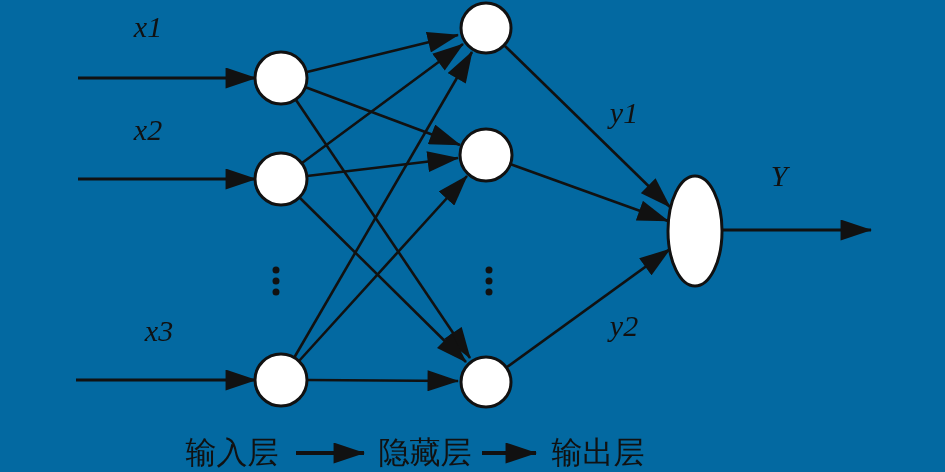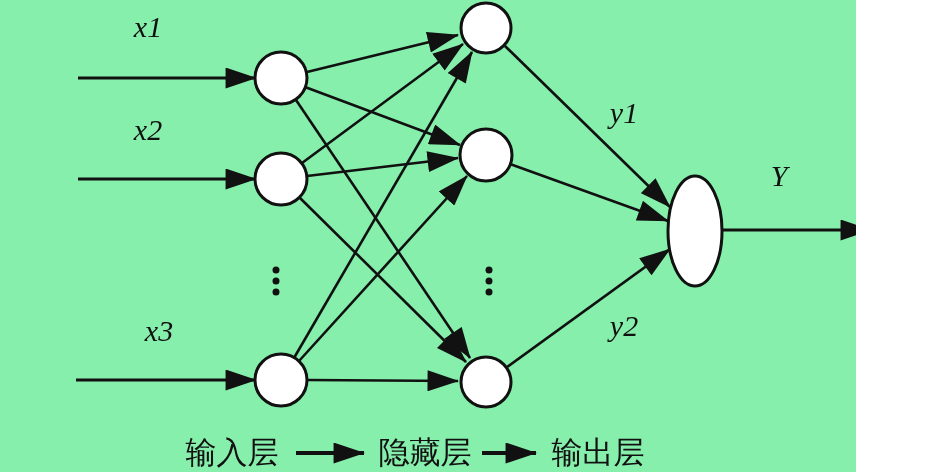--- a/index.html
+++ b/index.html
@@ -3,23 +3,23 @@
 <meta charset="utf-8">
 <style>
   html, body {
     margin: 0;
     padding: 0;
     background: #ffffff;
     font-family: "Liberation Serif", serif;
   }
   .canvas {
     position: relative;
-    width: 856px;
+    width: 945px;
     height: 472px;
-    background: #86efac;
+    background: #0369a1;
     overflow: hidden;
   }
   svg { display: block; }
   .edge {
     stroke: #111111;
     stroke-width: 2.6;
     fill: none;
   }
   .io-arrow {
     stroke: #111111;

